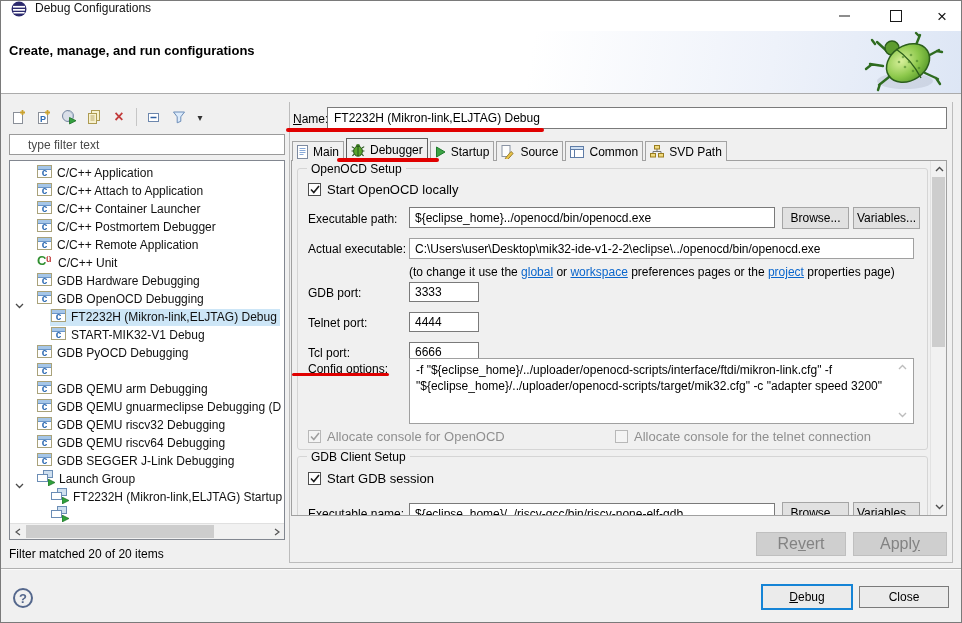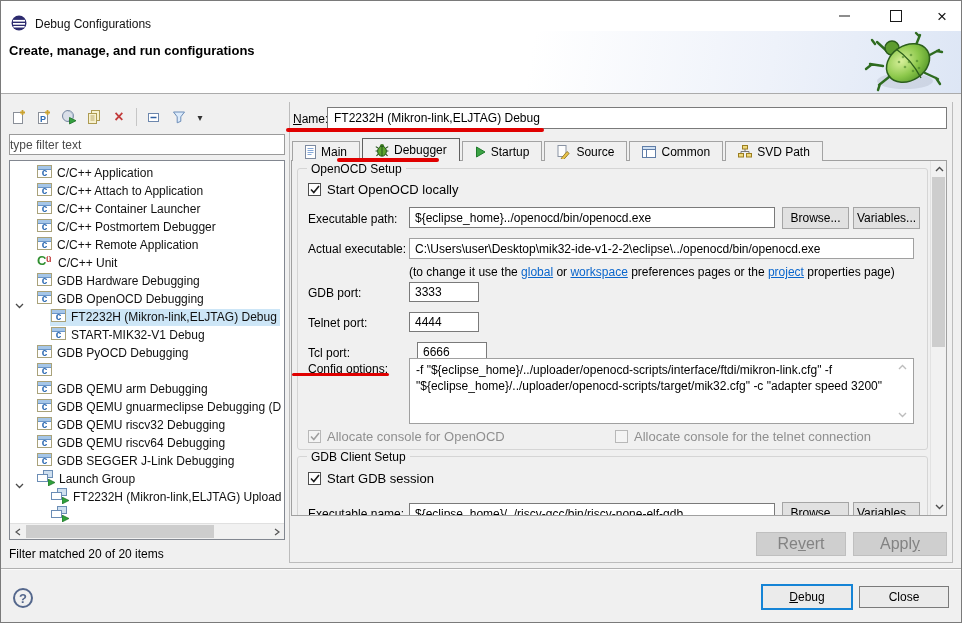--- a/index.html
+++ b/index.html
@@ -1,35 +1,35 @@
 <!DOCTYPE html>
 <html><head>
 <meta charset="utf-8">
 <style>
   html,body{margin:0;padding:0;background:#d8d8d8;font-family:"Liberation Sans",sans-serif;}
   .window{position:relative;width:962px;height:623px;background:#f0f0f0;border:1px solid #7a7a7a;box-sizing:border-box;overflow:hidden;}
   
-  .titlebar{position:absolute;left:0;top:0;width:100%;height:30px;background:#ffffff;display:flex;align-items:flex-end;}
+  .titlebar{position:absolute;left:0;top:0;width:100%;height:30px;background:#ffffff;display:flex;align-items:flex-start;}
   .title-text{margin-left:8px;font-size:12px;color:#111;}
   .eclipse-icon{margin-left:10px;width:16px;height:16px;}
   .winctl{position:absolute;top:0;width:38px;height:30px;display:flex;align-items:center;justify-content:center;}
   .min-glyph{width:11px;height:2px;background:#8d8d8d;}
   .max-glyph{width:10px;height:10px;border:1px solid #191919;}
   .close-glyph{font-size:17px;line-height:17px;color:#111;}
   
   .header{position:absolute;left:0;top:30px;width:100%;height:62px;background:linear-gradient(100deg,#ffffff 55%,#eef2fa 80%,#dde6f5 100%);border-bottom:1px solid #ababab;}
   .subtitle{position:absolute;left:8px;top:12px;font-size:13px;font-weight:bold;color:#000;}
   .bug-logo{position:absolute;right:14px;top:0px;}
   
   .toolbar{position:absolute;left:8px;top:104px;height:24px;display:flex;align-items:center;gap:5px;}
   .tbtn{width:20px;height:20px;display:flex;align-items:center;justify-content:center;}
   .tsep{width:1px;height:18px;background:#c6c6c6;margin:0 2px;}
   .tb-del{font-size:16px;font-weight:bold;color:#c23b3b;line-height:16px;}
   .tb-caret{font-size:10px;color:#333;}
-  .filter-input{position:absolute;left:8px;top:133px;width:276px;height:21px;border:1px solid #9a9a9a;background:#fff;font-family:"Liberation Sans",sans-serif;font-size:12px;color:#4a4a4a;padding:0 0;box-sizing:border-box;outline:none;}
+  .filter-input{position:absolute;left:8px;top:133px;width:276px;height:21px;border:1px solid #9a9a9a;background:#fff;font-family:"Liberation Sans",sans-serif;font-size:12px;color:#4a4a4a;padding:0 18px;box-sizing:border-box;outline:none;}
   .tree{position:absolute;left:8px;top:159px;width:276px;height:380px;background:#ffffff;border:1px solid #828790;box-sizing:border-box;overflow:hidden;}
   .tree-rows{position:absolute;left:0;top:3px;right:0;}
   .tree-row{position:relative;height:18px;display:flex;align-items:center;white-space:nowrap;}
   .tree-row.d0{padding-left:26px;}
   .tree-row.d1{padding-left:40px;}
   .chev{position:absolute;left:5px;top:5px;}
   .cell{display:inline-flex;align-items:center;gap:5px;height:17px;padding:0 3px 0 1px;}
   .sel .cell{background:#cde6f7;}
   .tlabel{font-size:12px;color:#101010;}
   
@@ -54,21 +54,21 @@
   .name-label{position:absolute;left:292px;top:111px;font-size:12px;color:#000;}
   .mn{text-decoration:underline;}
   .name-input{position:absolute;left:326px;top:106px;width:620px;height:22px;border:1px solid #7a7a7a;background:#fff;font-family:"Liberation Sans",sans-serif;font-size:12px;color:#000;padding:0 6px;box-sizing:border-box;outline:none;}
   
   .annot{position:absolute;background:#e00000;border-radius:2px;z-index:9;}
   .annot-name{left:285px;top:127px;width:258px;height:4px;}
   .annot-tab{left:336px;top:157px;width:102px;height:4px;}
   .annot-config{left:291px;top:372px;width:97px;height:3px;}
   
   .tabs{position:absolute;left:291px;top:137px;height:23px;display:flex;align-items:flex-end;gap:2px;z-index:3;}
-  .tab{display:flex;align-items:center;gap:5px;height:20px;padding:0 12px;border:1px solid #a3a3a3;border-bottom:none;background:#f0f0f0;font-size:12px;color:#000;box-sizing:border-box;}
+  .tab{display:flex;align-items:center;gap:5px;height:20px;padding:0 4px;border:1px solid #a3a3a3;border-bottom:none;background:#f0f0f0;font-size:12px;color:#000;box-sizing:border-box;}
   .tab.selected{height:23px;border:1px solid #5f5f5f;border-bottom:none;background:#f0f0f0;z-index:4;}
   
   .content{position:absolute;left:290px;top:159px;width:656px;height:356px;border:1px solid #a0a0a0;background:#f0f0f0;box-sizing:border-box;overflow:hidden;}
   .vscroll{position:absolute;right:0;top:0;width:16px;height:100%;background:#f1f1f1;border-left:1px solid #e2e2e2;box-sizing:border-box;}
   .vs-arrow{position:absolute;left:0;width:16px;height:16px;display:flex;align-items:center;justify-content:center;}
   .vs-thumb{position:absolute;left:1px;top:16px;width:13px;height:170px;background:#cdcdcd;}
   .group{position:absolute;border:1px solid #d5d5d5;border-radius:3px;}
   .legend{position:absolute;top:-7px;background:#f0f0f0;padding:0 4px;font-size:12px;color:#000;}
   .flabel{position:absolute;font-size:12px;color:#000;white-space:nowrap;}
   .tinput{position:absolute;border:1px solid #7a7a7a;background:#fff;font-family:"Liberation Sans",sans-serif;font-size:12px;color:#000;padding:0 5px;box-sizing:border-box;outline:none;}
@@ -314,21 +314,21 @@
                   <path d="M0 0 L7 3.5 L0 7z" fill="#2fa23c" stroke="#1d6e27" stroke-width="0.7"></path>
                 </svg></span></span>
             <span class="tlabel">Launch Group</span>
           </span>
         </div>
         <div class="tree-row d1">
           <span class="cell">
             <span><span class="grp"><i class="b"></i><i class="f"></i><svg class="tri" width="7" height="7" viewBox="0 0 7 7">
                   <path d="M0 0 L7 3.5 L0 7z" fill="#2fa23c" stroke="#1d6e27" stroke-width="0.7"></path>
                 </svg></span></span>
-            <span class="tlabel">FT2232H (Mikron-link,ELJTAG) Upload</span>
+            <span class="tlabel">FT2232H (Mikron-link,ELJTAG) Startup</span>
           </span>
         </div>
         <div class="tree-row d1">
           <span class="cell">
             <span><span class="grp"><i class="b"></i><i class="f"></i><svg class="tri" width="7" height="7" viewBox="0 0 7 7">
                   <path d="M0 0 L7 3.5 L0 7z" fill="#2fa23c" stroke="#1d6e27" stroke-width="0.7"></path>
                 </svg></span></span>
           </span>
         </div>
       </div>
@@ -429,21 +429,21 @@
 
     <span class="hint" style="left:117px;top:104px;"><span>(to change it use the </span><span class="link">global</span><span> or </span><span class="link">workspace</span><span> preferences pages or the </span><span class="link">project</span><span> properties page)</span></span>
 
     <span class="flabel" style="left:16px;top:125px;">GDB port:</span>
     <input class="tinput" style="left: 117px; top: 121px; width: 70px; height: 20px;" type="text" value="3333">
 
     <span class="flabel" style="left:16px;top:155px;">Telnet port:</span>
     <input class="tinput" style="left: 117px; top: 151px; width: 70px; height: 20px;" type="text" value="4444">
 
     <span class="flabel" style="left:16px;top:185px;">Tcl port:</span>
-    <input class="tinput" style="left: 117px; top: 181px; width: 70px; height: 20px; margin-left: 8px;" type="text" value="6666">
+    <input class="tinput" style="left: 117px; top: 181px; width: 70px; height: 20px;" type="text" value="6666">
 
     <span class="flabel" style="left:16px;top:201px;">Config options:</span>
     <div class="cfgbox" style="left:117px;top:197px;width:505px;height:66px;">-f "${eclipse_home}/../uploader/openocd-scripts/interface/ftdi/mikron-link.cfg" -f
 "${eclipse_home}/../uploader/openocd-scripts/target/mik32.cfg" -c "adapter speed 3200"</div>
     <div class="cfg-arrow" style="left:604px;top:200px;">
       <svg width="9" height="6" viewBox="0 0 9 6">
           <polyline points="1,5 4.5,1.5 8,5" fill="none" stroke="#bdbdbd" stroke-width="1.4"></polyline>
         </svg>
     </div>
     <div class="cfg-arrow" style="left:604px;top:248px;">

